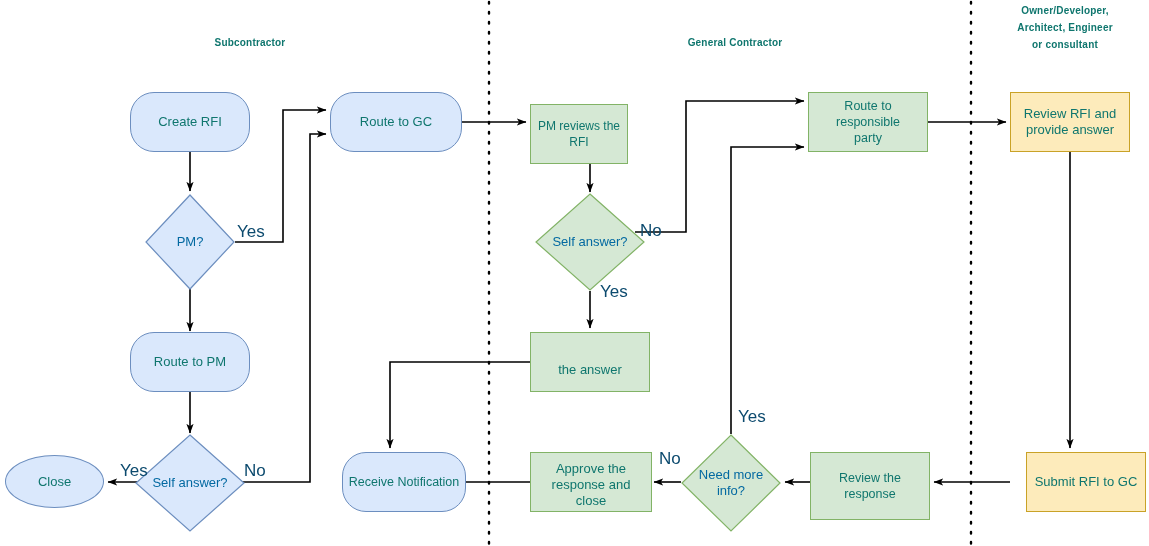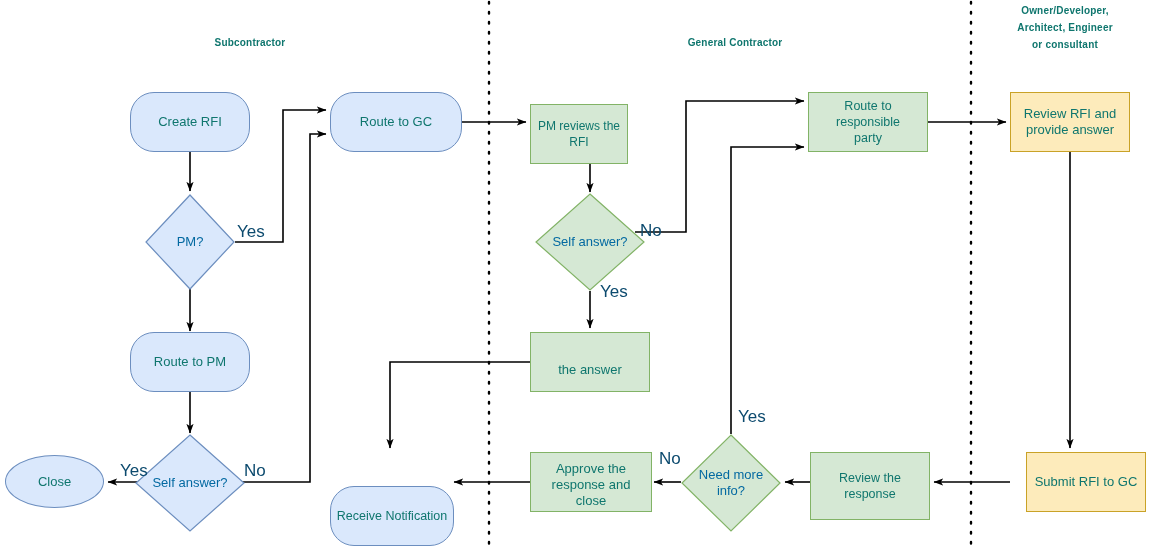--- a/index.html
+++ b/index.html
@@ -178,21 +178,21 @@
     <svg width="110" height="98" viewBox="0 0 110 98">
       <polygon points="55,1 109,49 55,97 1,49" fill="#dae8fc" stroke="#6c8ebf" stroke-width="1.2"></polygon>
     </svg>
     <div class="diamond-label">Self answer?</div>
   </div>
 
   <div class="node ellipse blue" style="left:5px; top:455px; width:99px; height:53px;">Close</div>
 
   <div class="node rect blue" style="left:330px; top:92px; width:132px; height:60px;">Route to GC</div>
 
-  <div class="node rect blue" style="left:330px; top:452px; width:124px; height:60px; font-size:12.5px;margin-top:34px;">Receive Notification</div>
+  <div class="node rect blue" style="left:342px; top:452px; width:124px; height:60px; font-size:12.5px;">Receive Notification</div>
 
   <div class="node rect green" style="left:530px; top:104px; width:98px; height:60px; font-size:12px;">PM reviews the RFI</div>
 
   <div class="diamond-wrap" style="left:535px; top:193px; width:110px; height:98px;">
     <svg width="110" height="98" viewBox="0 0 110 98">
       <polygon points="55,1 109,49 55,97 1,49" fill="#d5e8d4" stroke="#82b366" stroke-width="1.2"></polygon>
     </svg>
     <div class="diamond-label">Self answer?</div>
   </div>
 

